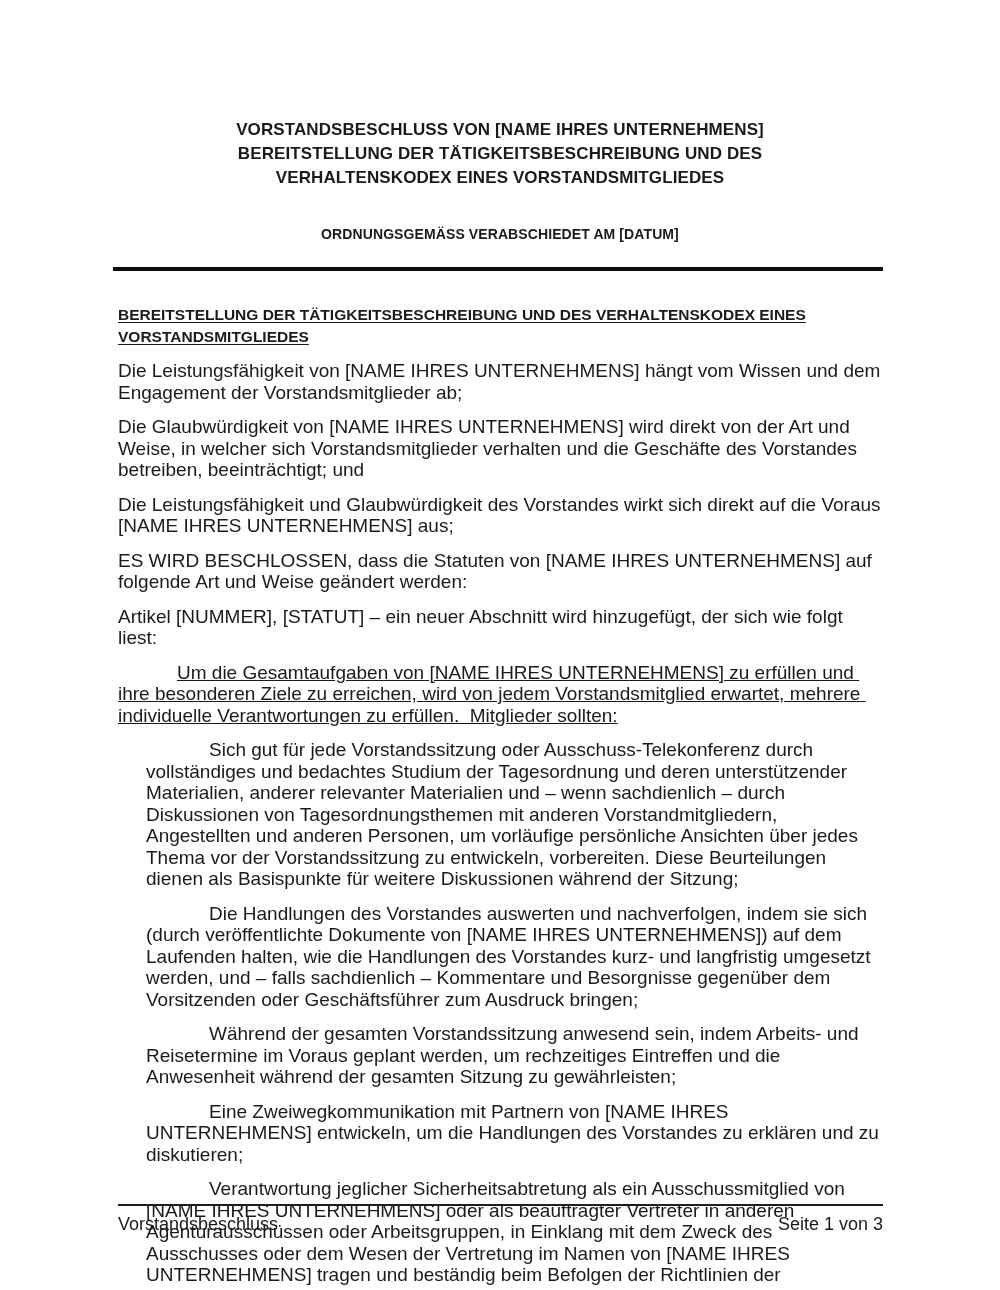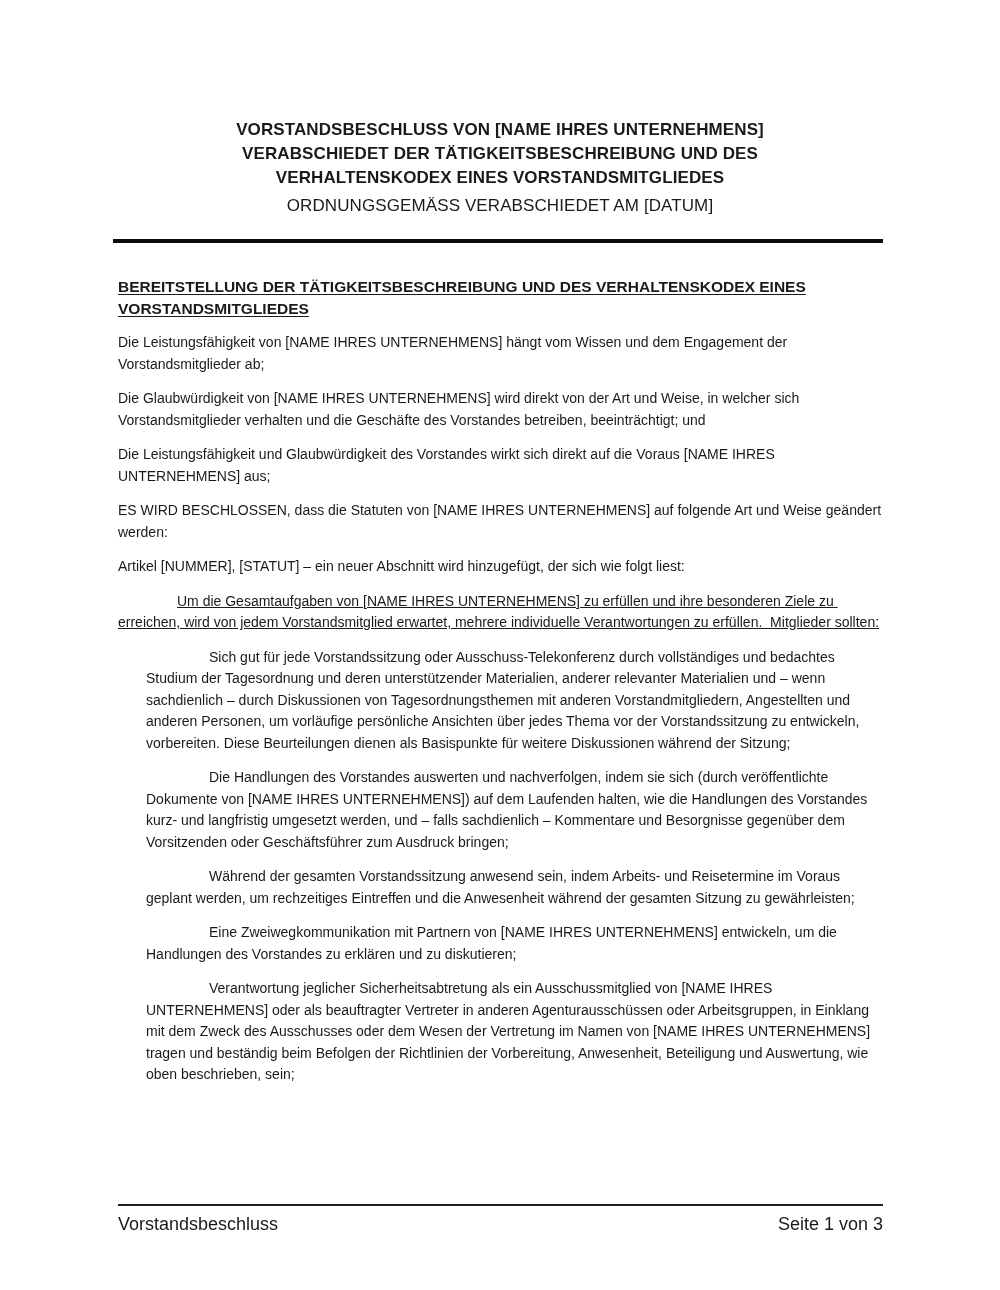--- a/index.html
+++ b/index.html
@@ -23,43 +23,43 @@
   }
   .title-block {
     text-align: center;
     font-weight: bold;
     font-size: 17px;
     line-height: 24px;
     letter-spacing: 0.1px;
   }
   .subtitle {
     text-align: center;
-    font-weight: normal;
-    font-size: 17px;
+    font-weight: bold;
+    font-size: 14px;
     line-height: 24px;
-    margin-top: 4px;
+    margin-top: 32px;
     letter-spacing: 0.1px;
   }
   .title-rule {
     height: 4px;
     background: #0d0d0d;
     margin-top: 21px;
     margin-left: -5px;
     margin-right: -1px;
   }
   .section-heading {
     margin-top: 33px;
     font-weight: bold;
     font-size: 15.5px;
     line-height: 21.5px;
     text-decoration: underline;
     text-underline-offset: 2px;
   }
   p.body-par {
-    font-size: 14px;
+    font-size: 19px;
     line-height: 21.5px;
     margin-top: 13px;
     white-space: pre-wrap;
   }
   p.ind1 { text-indent: 59px; text-decoration: underline; }
   p.ind2 { text-indent: 63px; margin-left: 28px; }
   .footer {
     position: absolute;
     left: 118px;
     right: 117px;
@@ -73,21 +73,21 @@
   }
 </style>
 </head>
 <body>
 
 <div class="page">
   <div class="content">
 
     <div class="title-block">
       <div>VORSTANDSBESCHLUSS VON [NAME IHRES UNTERNEHMENS]</div>
-      <div>VERABSCHIEDET DER TÄTIGKEITSBESCHREIBUNG UND DES</div>
+      <div>BEREITSTELLUNG DER TÄTIGKEITSBESCHREIBUNG UND DES</div>
       <div>VERHALTENSKODEX EINES VORSTANDSMITGLIEDES</div>
     </div>
 
     <div class="subtitle">ORDNUNGSGEMÄSS VERABSCHIEDET AM [DATUM]</div>
 
     <div class="title-rule"></div>
 
     <div class="section-heading">BEREITSTELLUNG DER TÄTIGKEITSBESCHREIBUNG UND DES VERHALTENSKODEX EINES VORSTANDSMITGLIEDES</div>
 
     <p class="body-par">Die Leistungsfähigkeit von [NAME IHRES UNTERNEHMENS] hängt vom Wissen und dem Engagement der Vorstandsmitglieder ab;</p>

